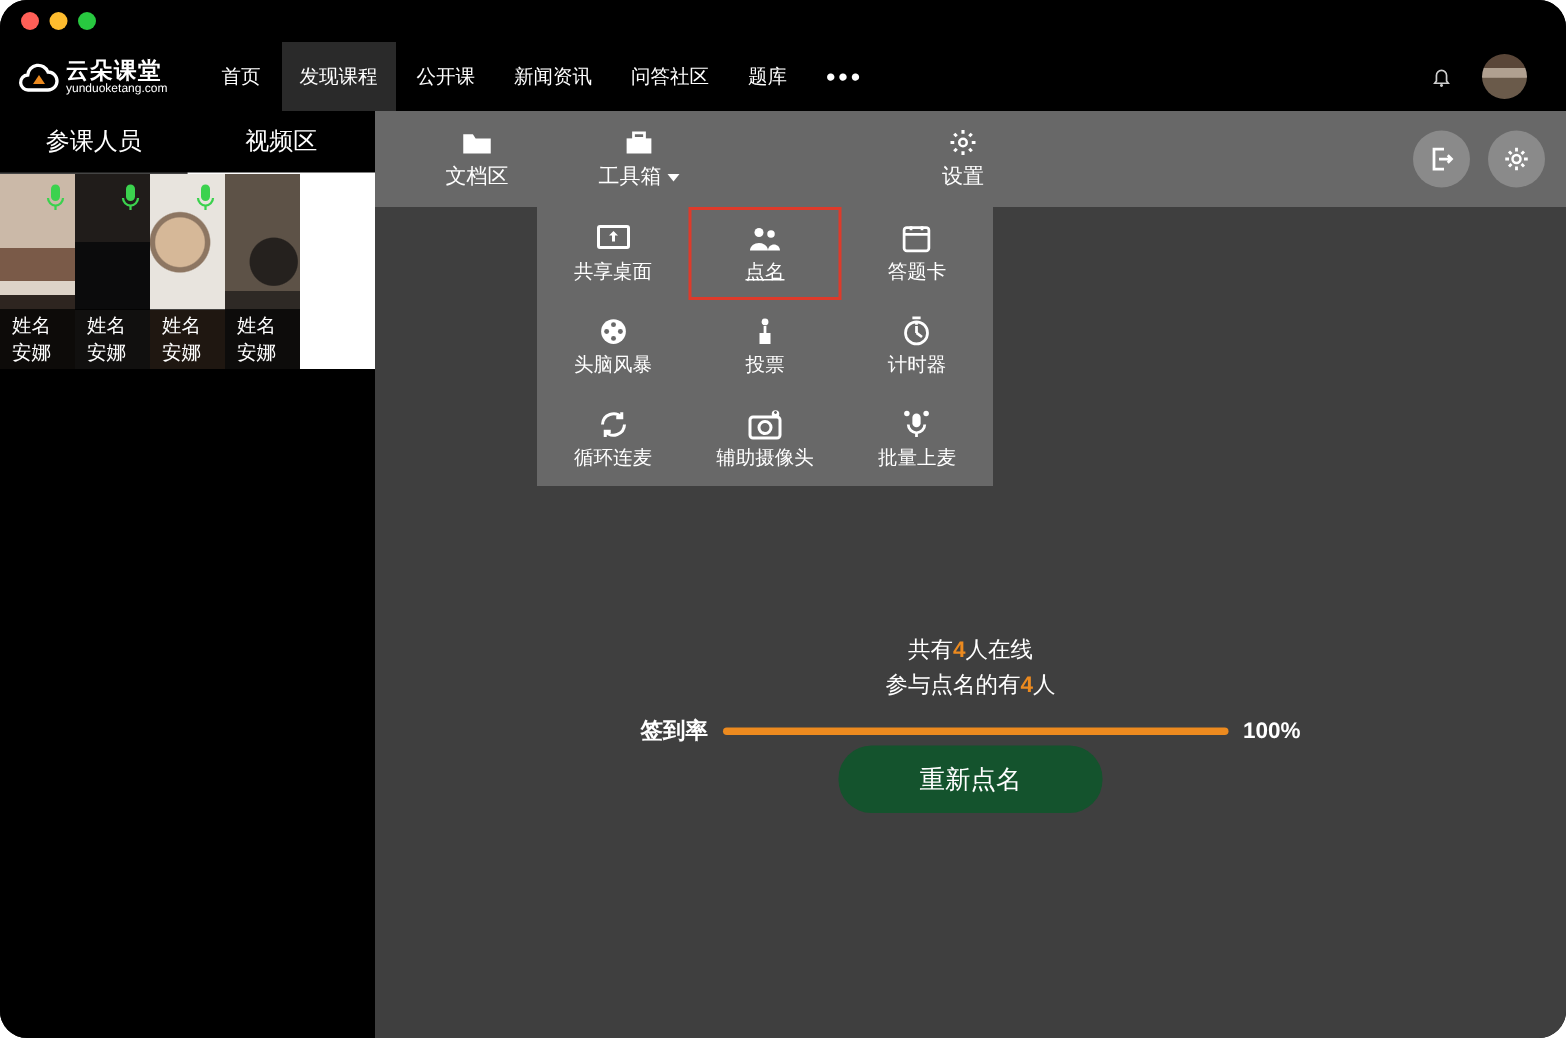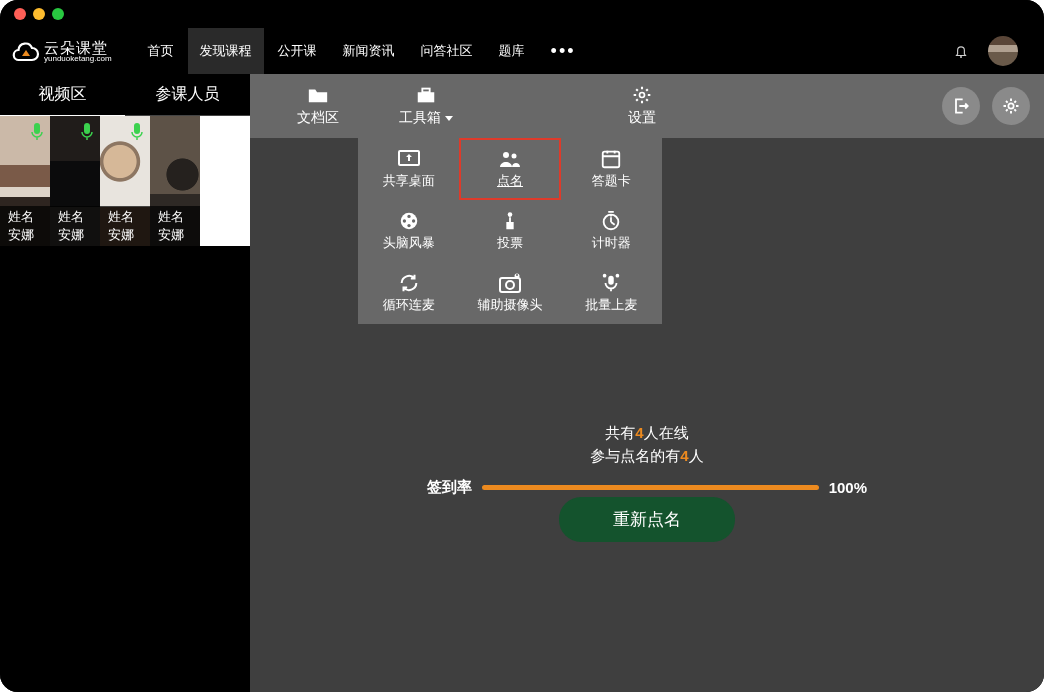--- a/index.html
+++ b/index.html
@@ -45,21 +45,21 @@
     }
     .logo {
       display: flex;
       align-items: center;
       gap: 4px;
       margin-right: 22px;
     }
     .logo-icon {
       width: 28px; height: 22px;
     }
-    .logo-text { color: #fff; font-size: 15px; font-weight: 400; letter-spacing: 1px; line-height: 1; }
+    .logo-text { color: #fff; font-size: 15px; font-weight: 700; letter-spacing: 1px; line-height: 1; }
     .logo-sub { color: #fff; font-size: 8px; line-height: 1; }
     .nav-item {
       color: #fff;
       font-size: 13px;
       padding: 0 12px;
       height: 46px;
       display: flex;
       align-items: center;
       cursor: pointer;
     }
@@ -282,22 +282,22 @@
           <path d="M6 18h12l-1.5-2V11a4.5 4.5 0 0 0-9 0v5L6 18z"></path>
           <circle cx="12" cy="20" r="1.3" fill="#cfcfcf" stroke="none"></circle>
         </svg>
       <div class="avatar-img"></div>
     </div>
   </div>
 
   <div class="main">
     <div class="sidebar">
       <div class="side-tabs">
+        <div class="side-tab">参课人员</div>
         <div class="side-tab active">视频区</div>
-        <div class="side-tab">参课人员</div>
       </div>
       <div class="video-list">
         <div class="sep"></div>
         <div class="video-tile">
           <div class="video-thumb t1"></div>
           <svg class="mic-icon" viewBox="0 0 12 18">
               <rect x="3" y="1" width="6" height="11" rx="3"></rect>
               <path d="M1 10a5 5 0 0 0 10 0M6 15v3" stroke="#3bd24e" stroke-width="1.5" fill="none"></path>
             </svg>
           <div class="name-label"><span>姓名</span> <span>安娜</span></div>

